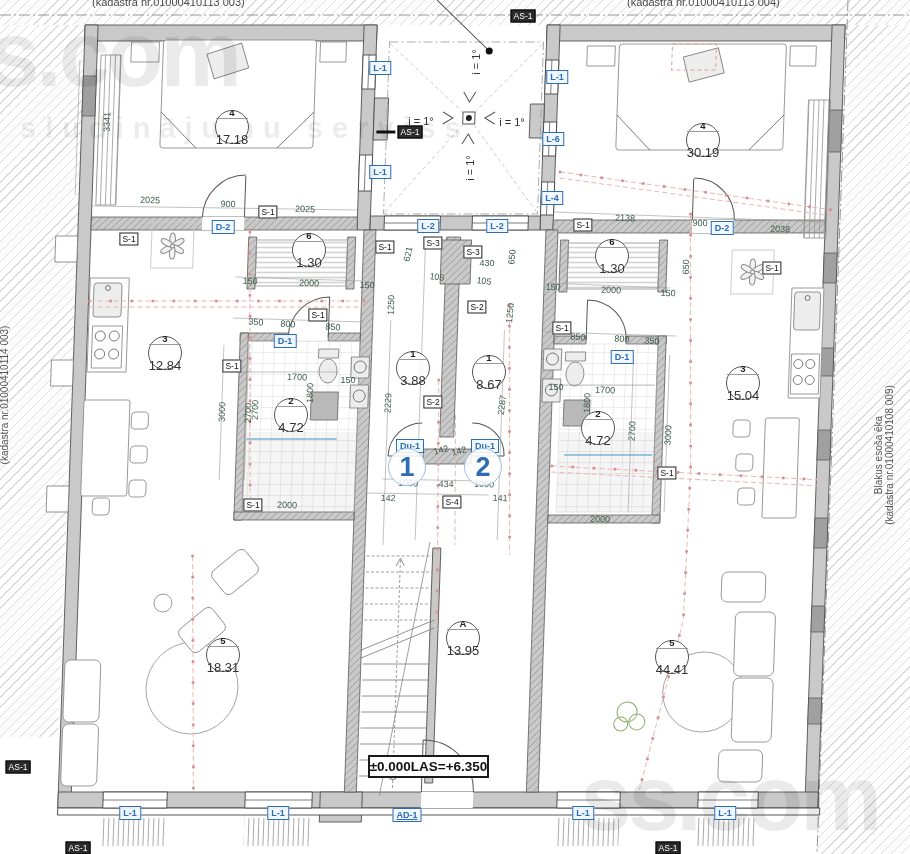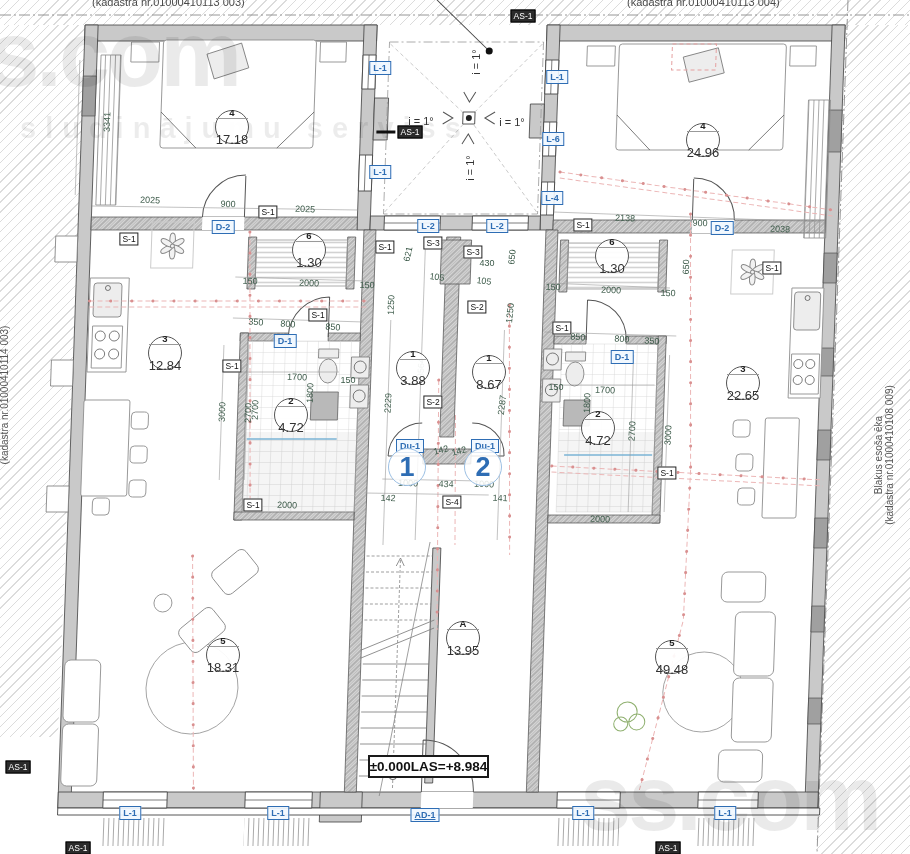--- a/index.html
+++ b/index.html
@@ -389,21 +389,21 @@
   <div class="kad tr">(kadastra nr.01000410113 004)</div>
 
   <div class="side-note right">
     <span>Blakus esoša ēka</span>
     <span>(kadastra nr.01000410108 009)</span>
   </div>
   <div class="side-note left">
     <span>(kadastra nr.01000410114 003)</span>
   </div>
 
-  <div class="elev">±0.000LAS=+8.984</div>
+  <div class="elev">±0.000LAS=+6.350</div>
 
   <div id="overlay">
       <div class="dim" style="left: 107px; top: 122px; --r: -88deg;">3341</div>
       <div class="dim" style="left: 150px; top: 200px; --r: 2deg;">2025</div>
       <div class="dim" style="left: 228px; top: 204px; --r: 2deg;">900</div>
       <div class="dim" style="left: 305px; top: 209px; --r: 2deg;">2025</div>
       <div class="dim" style="left: 625px; top: 218px; --r: 2deg;">2138</div>
       <div class="dim" style="left: 700px; top: 223px; --r: 2deg;">900</div>
       <div class="dim" style="left: 780px; top: 229px; --r: 2deg;">2038</div>
       <div class="dim" style="left: 250px; top: 281px; --r: 2deg;">150</div>
@@ -463,21 +463,21 @@
       <div class="blab" style="left: 428px; top: 226px;">L-2</div>
       <div class="blab" style="left: 497px; top: 226px;">L-2</div>
       <div class="blab" style="left: 553px; top: 139px;">L-6</div>
       <div class="blab" style="left: 552px; top: 198px;">L-4</div>
       <div class="blab" style="left: 223px; top: 227px;">D-2</div>
       <div class="blab" style="left: 722px; top: 228px;">D-2</div>
       <div class="blab" style="left: 285px; top: 341px;">D-1</div>
       <div class="blab" style="left: 622px; top: 357px;">D-1</div>
       <div class="blab" style="left: 410px; top: 446px;">Du-1</div>
       <div class="blab" style="left: 485px; top: 446px;">Du-1</div>
-      <div class="blab" style="left: 425px; top: 815px; text-decoration: underline;">AD-1</div>
+      <div class="blab" style="left: 407px; top: 815px; text-decoration: underline;">AD-1</div>
       <div class="slab" style="left: 129px; top: 239px;">S-1</div>
       <div class="slab" style="left: 268px; top: 212px;">S-1</div>
       <div class="slab" style="left: 385px; top: 247px;">S-1</div>
       <div class="slab" style="left: 583px; top: 225px;">S-1</div>
       <div class="slab" style="left: 772px; top: 268px;">S-1</div>
       <div class="slab" style="left: 318px; top: 315px;">S-1</div>
       <div class="slab" style="left: 562px; top: 328px;">S-1</div>
       <div class="slab" style="left: 232px; top: 366px;">S-1</div>
       <div class="slab" style="left: 253px; top: 505px;">S-1</div>
       <div class="slab" style="left: 667px; top: 473px;">S-1</div>
@@ -490,21 +490,21 @@
       <div class="slab dark" style="left: 523px; top: 16px;">AS-1</div>
       <div class="slab dark" style="left: 18px; top: 767px;">AS-1</div>
       <div class="slab dark" style="left: 78px; top: 848px;">AS-1</div>
       <div class="slab dark" style="left: 668px; top: 848px;">AS-1</div>
       <div class="room" style="left: 232px; top: 127px;">
         <span class="rn">4</span>
         <span class="ra">17.18</span>
       </div>
       <div class="room" style="left: 703px; top: 140px;">
         <span class="rn">4</span>
-        <span class="ra">24.96</span>
+        <span class="ra">30.19</span>
       </div>
       <div class="room" style="left: 309px; top: 250px;">
         <span class="rn">6</span>
         <span class="ra">1.30</span>
       </div>
       <div class="room" style="left: 612px; top: 256px;">
         <span class="rn">6</span>
         <span class="ra">1.30</span>
       </div>
       <div class="room" style="left: 413px; top: 368px;">
@@ -522,29 +522,29 @@
       <div class="room" style="left: 598px; top: 428px;">
         <span class="rn">2</span>
         <span class="ra">4.72</span>
       </div>
       <div class="room" style="left: 165px; top: 353px;">
         <span class="rn">3</span>
         <span class="ra">12.84</span>
       </div>
       <div class="room" style="left: 743px; top: 383px;">
         <span class="rn">3</span>
-        <span class="ra">22.65</span>
+        <span class="ra">15.04</span>
       </div>
       <div class="room" style="left: 223px; top: 655px;">
         <span class="rn">5</span>
         <span class="ra">18.31</span>
       </div>
       <div class="room" style="left: 672px; top: 657px;">
         <span class="rn">5</span>
-        <span class="ra">49.48</span>
+        <span class="ra">44.41</span>
       </div>
       <div class="room" style="left: 463px; top: 638px;">
         <span class="rn">A</span>
         <span class="ra">13.95</span>
       </div>
       <div class="unit" style="left: 407px; top: 467px;">1</div>
       <div class="unit" style="left: 483px; top: 467px;">2</div>
     </div>
 </div>
 

